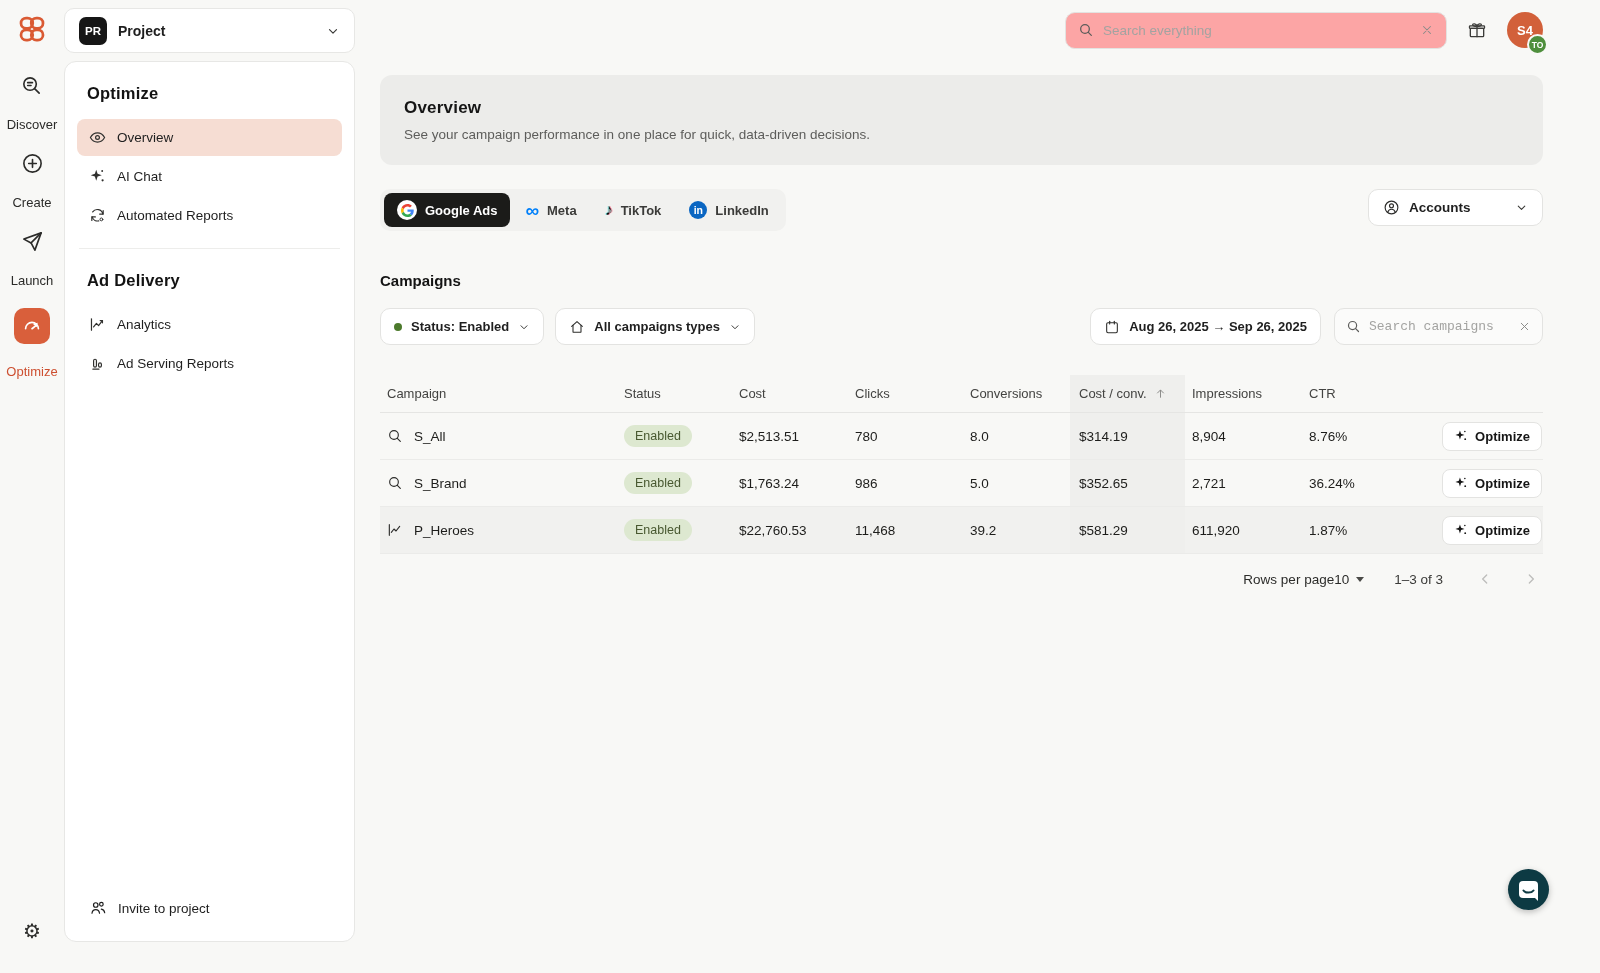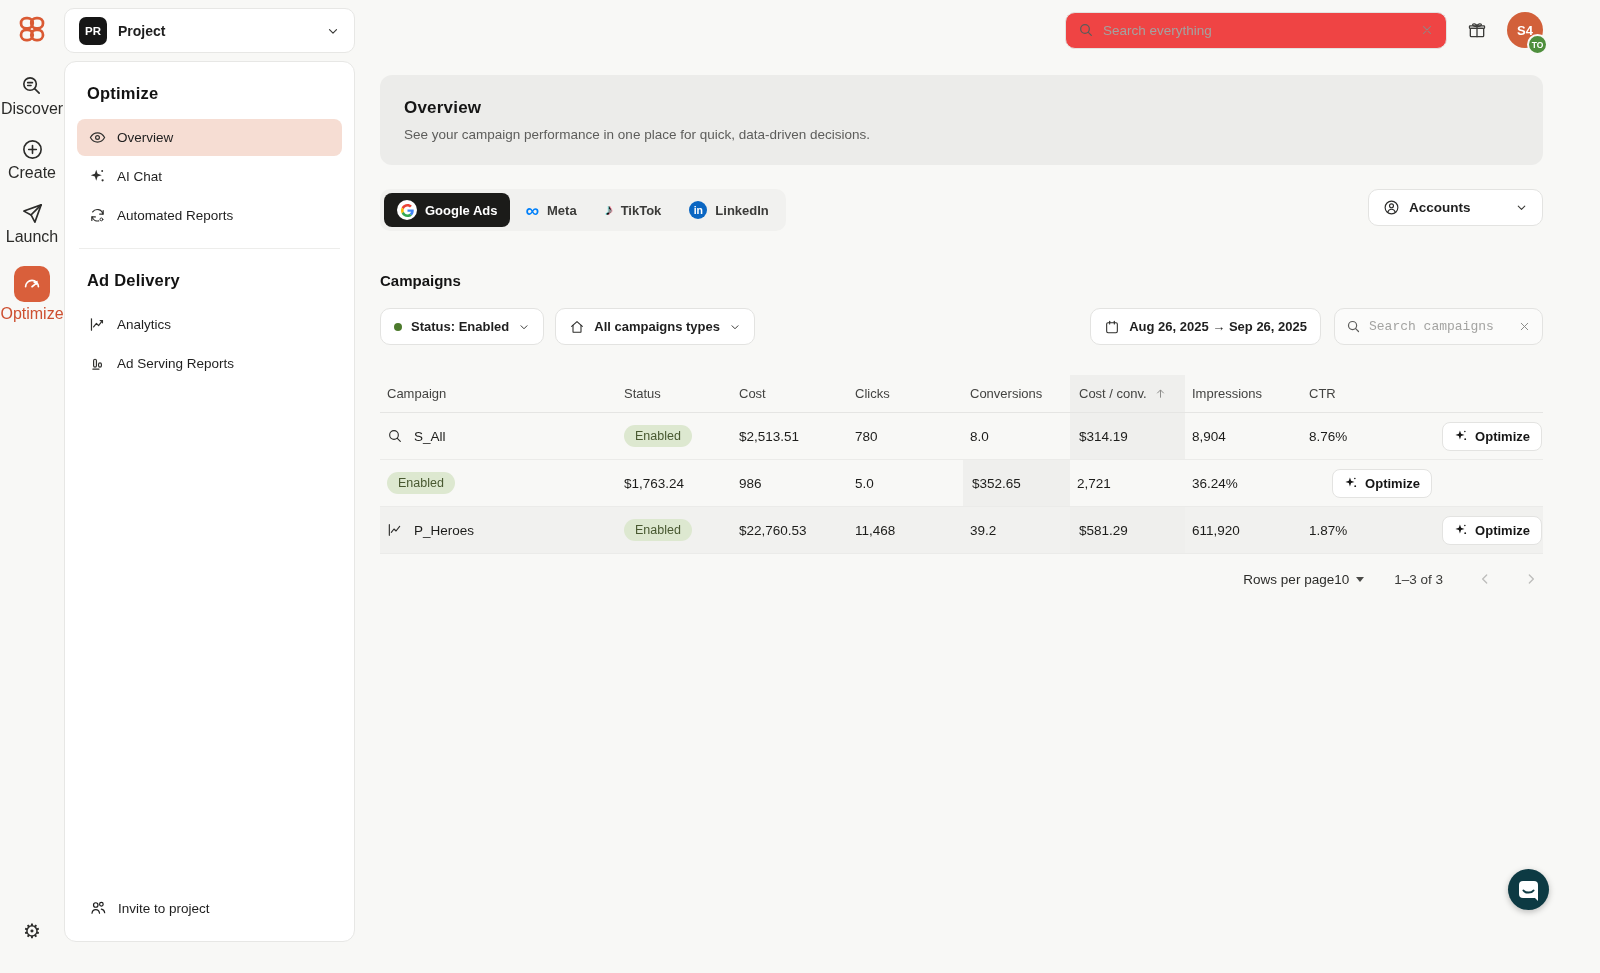--- a/index.html
+++ b/index.html
@@ -10,22 +10,22 @@
     color:#1e1e1e;
     display:flex;
     position:relative;
     overflow:hidden;
   }
   svg { display:block; }
 
   
   .rail { width:64px; flex:0 0 64px; display:flex; flex-direction:column; align-items:center; padding-top:14px; }
   .rail-logo { margin-bottom:30px; cursor:default; }
-  .rail-item { background:none; border:0; cursor:pointer; display:flex; flex-direction:column; align-items:center; gap:3px;
-    margin-bottom:20px; font-family:inherit; font-size:16px; color:#2b2b29; }
+  .rail-item { background:none; border:0; cursor:pointer; display:flex; flex-direction:column; align-items:center; gap:20px;
+    margin-bottom:20px; font-family:inherit; font-size:13px; color:#2b2b29; }
   .rail-item .ric { width:23px; height:23px; color:#2b2b29; display:flex; align-items:center; justify-content:center; }
   .rail-item.is-active .iconbox { width:36px; height:36px; border-radius:10px; background:#d95f3b; display:flex; align-items:center; justify-content:center; }
   .rail-item.is-active .rlabel { color:#cd4f30; }
   .rail-gear { margin-top:auto; margin-bottom:32px; background:none; border:0; cursor:pointer; font-size:20px; color:#2e2e2c; line-height:1; }
 
   
   .sidebar { width:291px; flex:0 0 291px; display:flex; flex-direction:column; padding:8px 0 31px;justify-content:space-between; }
   .project-card { background:#fff; border:1px solid #e7e7e5; border-radius:10px; height:45px; display:flex; align-items:center;
     gap:11px; padding:0 14px; margin-bottom:8px; cursor:pointer; }
   .pr-badge { width:28px; height:28px; border-radius:7px; background:#161616; color:#fff; font-size:11.5px; font-weight:bold;
@@ -37,21 +37,21 @@
   .side-item { display:flex; align-items:center; gap:11px; padding:10px 12px; border-radius:8px; font-size:13.5px; color:#1f1f1f; cursor:pointer; }
   .side-item + .side-item { margin-top:2px; }
   .side-item.active { background:#f6ddd3; }
   .side-item .sic { width:17px; height:17px; color:#30302e; flex:0 0 17px; }
   .side-divider { border-top:1px solid #ededeb; margin:14px 2px 18px; }
   .invite-row { margin-top:auto; display:flex; align-items:center; gap:11px; padding:10px 12px; font-size:13.5px; cursor:pointer; border-radius:8px; }
 
   
   .main { flex:1; display:flex; flex-direction:column; padding:0 57px 0 25px; min-width:0; }
   .topbar { height:60px; display:flex; align-items:center; justify-content:flex-end; gap:20px; }
-  .search-box { width:382px; height:37px; background:#ef4444; border:1px solid #e3e3e1; border-radius:10px;
+  .search-box { width:382px; height:37px; background:#fca5a5; border:1px solid #e3e3e1; border-radius:10px;
     display:flex; align-items:center; gap:9px; padding:0 12px; }
   .search-box input { flex:1; border:0; outline:0; background:transparent; font-family:inherit; font-size:13.5px; color:#333; }
   .search-box input::placeholder { color:#a3a3a1; }
   .icon-btn { background:none; border:0; cursor:pointer; color:#55554f; display:flex; }
   .avatar { position:relative; width:36px; height:36px; border-radius:50%; background:#d2603a; color:#fff; font-size:13px; font-weight:bold;
     display:flex; align-items:center; justify-content:center; cursor:pointer; }
   .avatar-badge { position:absolute; right:-5px; bottom:-7px; width:21px; height:21px; border-radius:50%; background:#4f8f3d;
     border:2px solid #f8f8f6; color:#fff; font-size:8.5px; font-weight:bold; display:flex; align-items:center; justify-content:center; }
 
   .banner { background:#ececea; border-radius:12px; padding:23px 24px; margin:15px 0 24px; }
@@ -435,20 +435,29 @@
               <path d="M8.5 2l1.6 4.9L15 8.5l-4.9 1.6L8.5 15l-1.6-4.9L2 8.5l4.9-1.6z"></path>
               <circle cx="15.5" cy="3.5" r="1.1"></circle>
               <circle cx="16" cy="14.5" r="1.3"></circle>
             </svg>
           <span>Optimize</span>
         </button>
       </div>
     </div>
 
     <div class="grid-cols trow">
+      <div class="td name-cell">
+        <span class="nic">
+          <svg width="16" height="16" viewBox="0 0 24 24" fill="none" stroke="currentColor" stroke-width="1.7" stroke-linecap="round">
+              <circle cx="10.5" cy="10.5" r="6.5"></circle>
+              <line x1="15.5" y1="15.5" x2="20" y2="20"></line>
+            </svg>
+        </span>
+        <span>S_Brand</span>
+      </div>
       <div class="td">
           <span class="badge-enabled">Enabled</span>
         </div>
       <div class="td">$1,763.24</div>
       <div class="td">986</div>
       <div class="td">5.0</div>
       <div class="td cc">$352.65</div>
       <div class="td">2,721</div>
       <div class="td">36.24%</div>
       <div class="td action-cell">

